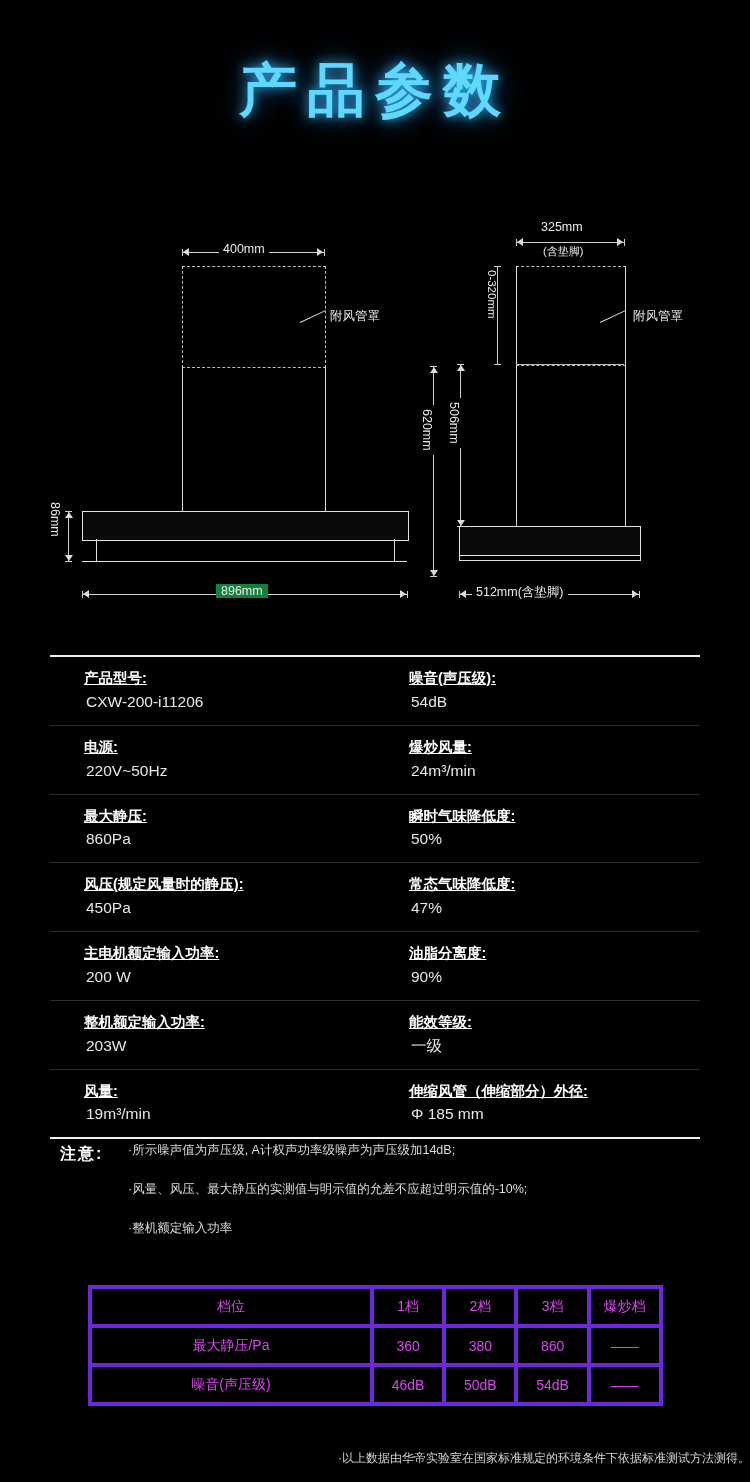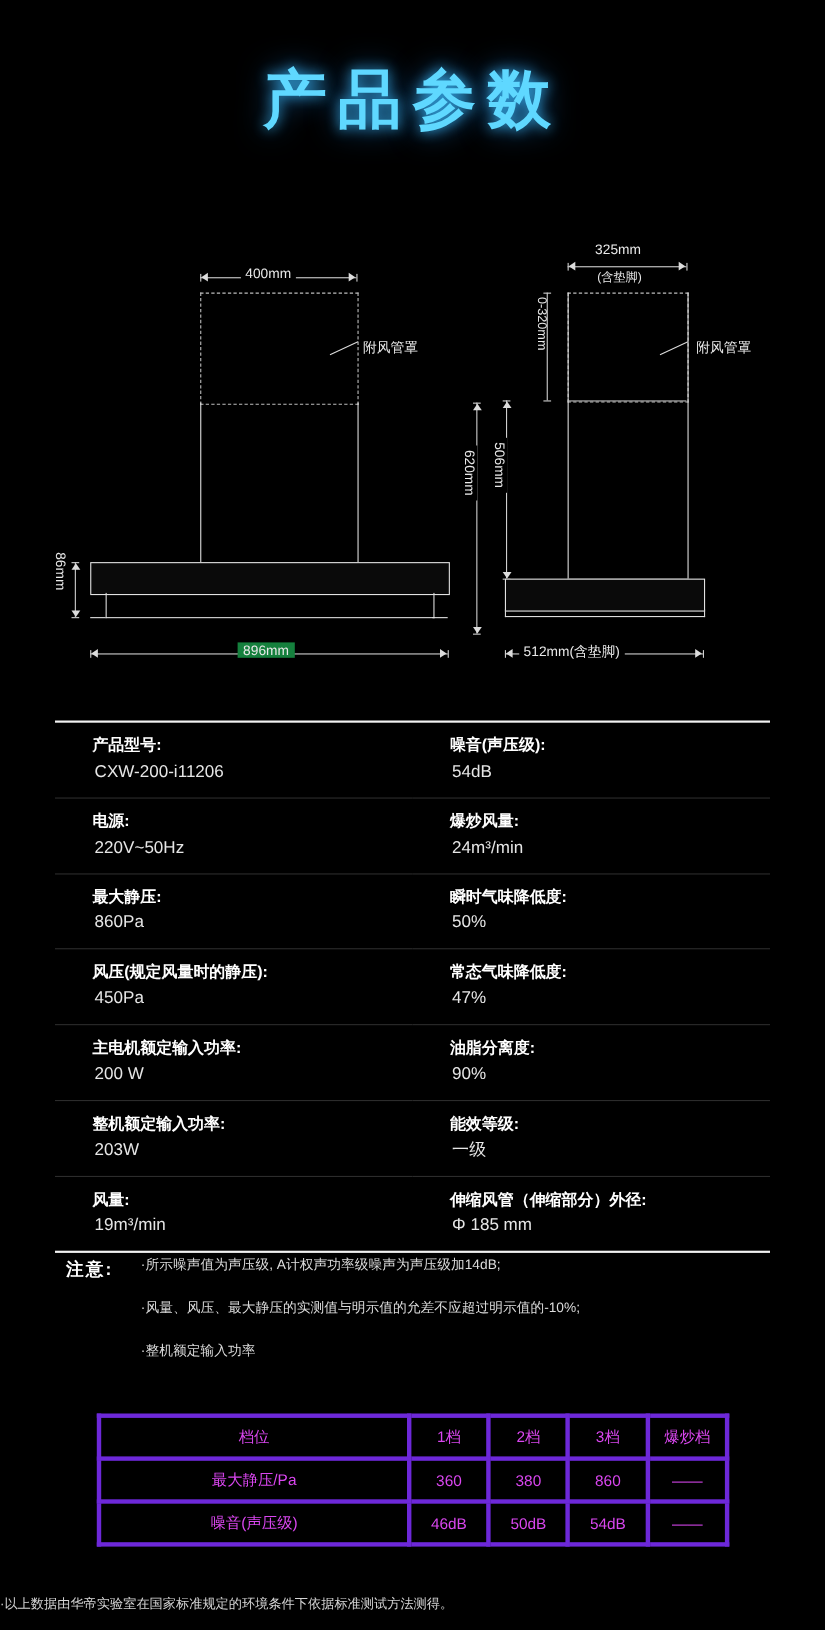--- a/index.html
+++ b/index.html
@@ -43,21 +43,21 @@
 
   
   .spec{position:absolute;top:655px;left:50px;width:650px;}
   .spec .rule{height:2px;background:#ffffff;opacity:.95;}
   .spec table{width:100%;border-collapse:collapse;}
   .spec td{
     width:50%;vertical-align:top;padding:11px 0 11px 34px;
     border-bottom:1px solid #2c2c2c;
   }
   .spec tr:last-child td{border-bottom:none;}
-  .k{font-size:14.5px;font-weight:bold;color:#ffffff;line-height:1.5;}
+  .k{font-size:14.5px;font-weight:bold;color:#ffffff;line-height:1.5;text-decoration:underline;}
   .v{font-size:15.5px;color:#e6e6e6;line-height:1.55;padding-left:2px;}
 
   
   .notes{position:absolute;top:1142px;left:0;width:750px;}
   .notes .lead{
     position:absolute;left:60px;top:2px;font-size:16px;font-weight:bold;color:#ffffff;letter-spacing:2px;
   }
   .notes ul{margin:0;padding:0;list-style:none;position:absolute;left:128px;top:0;width:560px;}
   .notes li{font-size:12.5px;color:#dcdcdc;line-height:1.35;margin-bottom:22px;}
 
@@ -65,21 +65,21 @@
   .grades{position:absolute;top:1285px;left:88px;width:575px;}
   .grades table{width:100%;border-collapse:collapse;}
   .grades th,.grades td{
     border:4px solid #6d28d9;text-align:center;font-size:14px;color:#d946ef;
     height:33px;font-weight:normal;
   }
   .grades th.lbl,.grades td.lbl{width:275px;}
   .grades th.c,.grades td.c{width:66px;}
 
   .footer{
-    position:absolute;top:1450px;left:0;width:750px;text-align:left;
+    position:absolute;top:1450px;left:0;width:750px;text-align:right;
     font-size:12px;color:#d5d5d5;
   }
 </style>
 </head>
 <body>
 
 <div class="page">
 
   <div class="title">产品参数</div>
 

